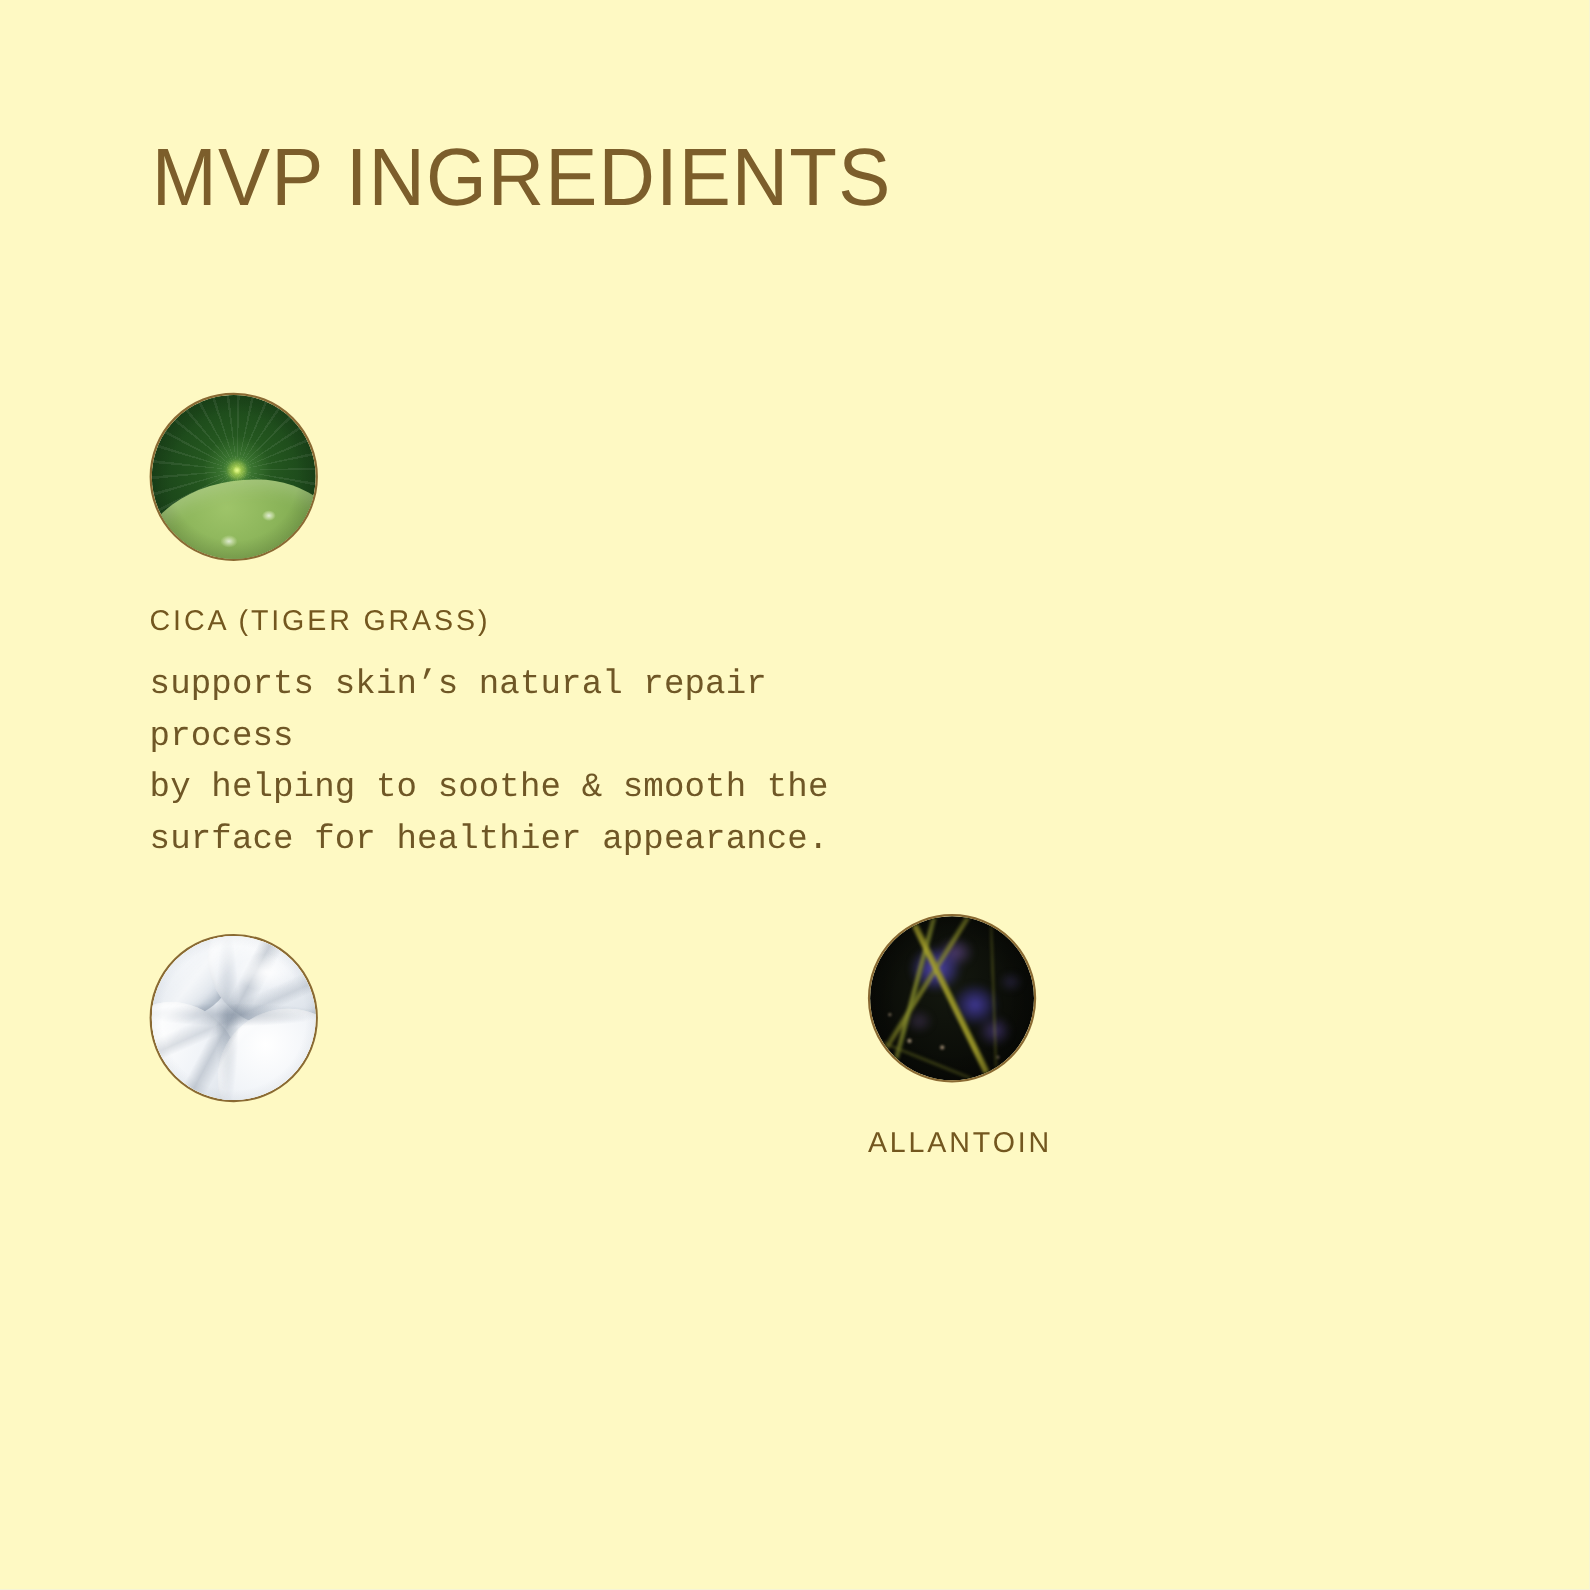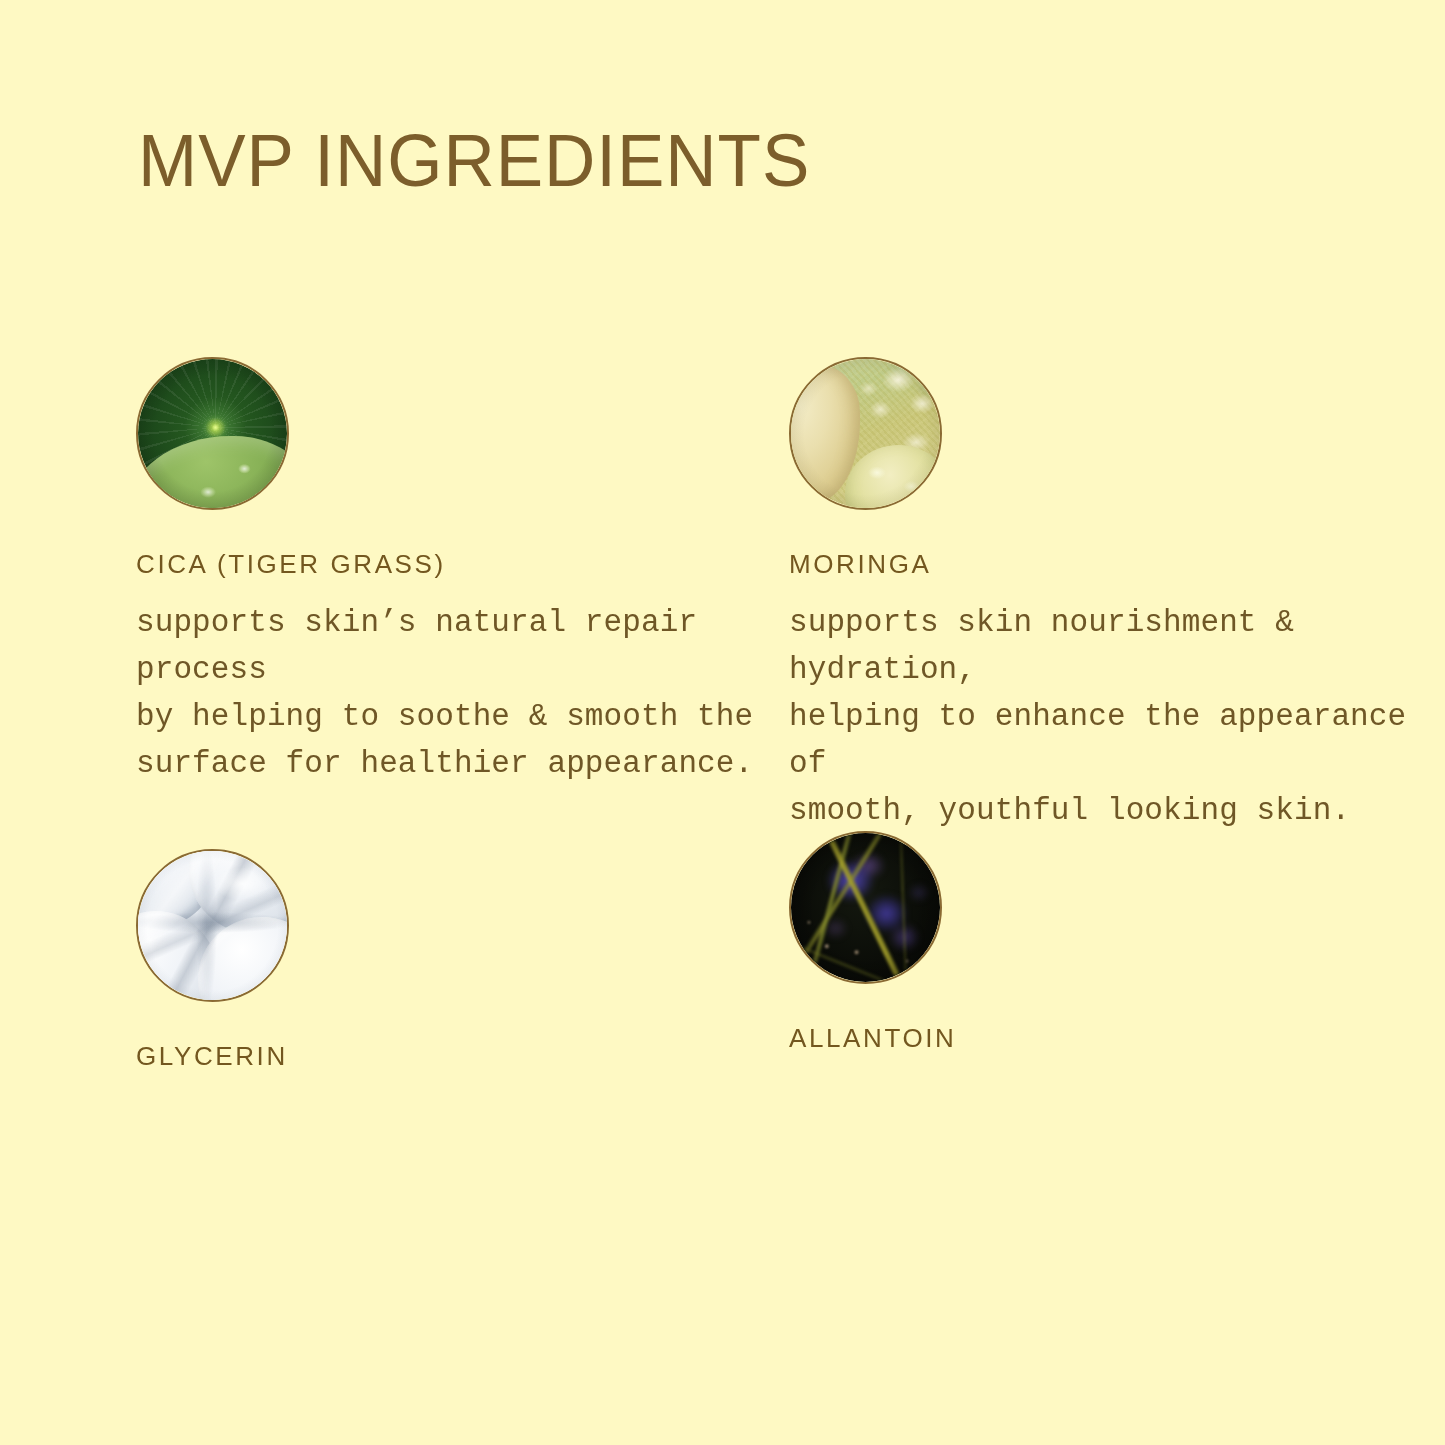--- a/index.html
+++ b/index.html
@@ -276,47 +276,32 @@
         <div class="tex-cica-leaf2"></div>
         <div class="tex tex-cica-glow"></div>
         <div class="tex tex-cica-vig"></div>
       </div>
       <div class="ing-name">CICA (TIGER GRASS)</div>
       <div class="ing-desc">supports skin’s natural repair process
 by helping to soothe &amp; smooth the
 surface for healthier appearance.</div>
     </div>
 
-    <div class="card card-r1c2">
-      <div class="circle">
-        <div class="tex tex-mor-base"></div>
-        <div class="tex tex-mor-speck"></div>
-        <div class="tex tex-mor-mottle"></div>
-        <div class="tex-mor-pod1"></div>
-        <div class="tex-mor-pod2"></div>
-        <div class="tex tex-mor-vig"></div>
-      </div>
-      <div class="ing-name">MORINGA</div>
-      <div class="ing-desc">supports skin nourishment &amp; hydration,
-helping to enhance the appearance of
-smooth, youthful looking skin.</div>
-    </div>
 
     <div class="card card-r2c1">
       <div class="circle">
         <div class="tex tex-gly-base"></div>
         <div class="tex-gly-b gly-b1"></div>
         <div class="tex-gly-b gly-b2"></div>
         <div class="tex-gly-b gly-b3"></div>
         <div class="tex-gly-b gly-b4"></div>
         <div class="tex tex-gly-seam"></div>
         <div class="tex tex-gly-hl"></div>
         <div class="tex tex-gly-vig"></div>
       </div>
-      <div class="ing-name">GLYCERIN</div>
     </div>
 
     <div class="card card-r2c2">
       <div class="circle">
         <div class="tex tex-all-base"></div>
         <div class="tex tex-all-flowers"></div>
         <div class="tex tex-all-stems"></div>
         <div class="tex tex-all-buds"></div>
         <div class="tex tex-all-vig"></div>
       </div>

